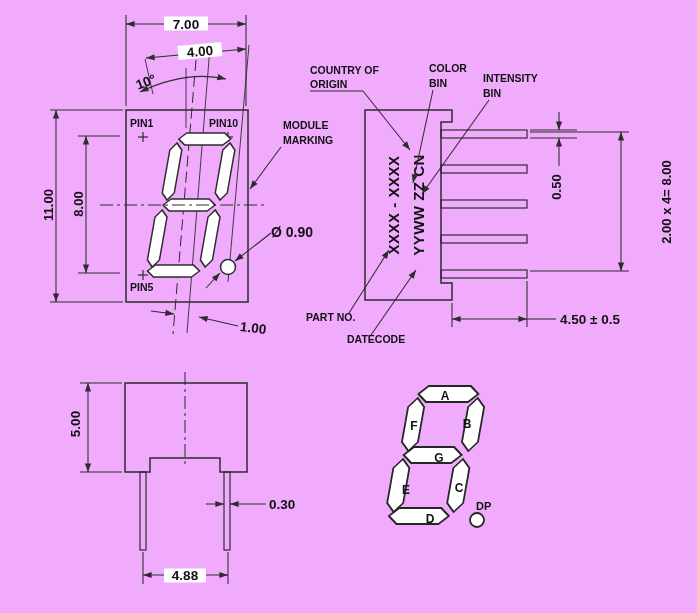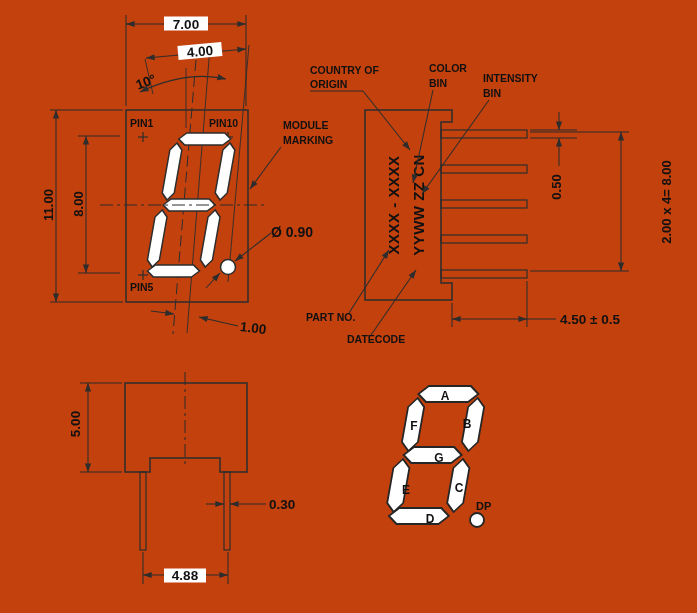--- a/index.html
+++ b/index.html
@@ -1,16 +1,16 @@
 <!DOCTYPE html>
 <html><head>
 <meta charset="utf-8">
 <style>
   html,body{margin:0;padding:0;background:#fff;}
-  .canvas{position:relative;width:697px;height:613px;background:#c2410c;overflow:hidden;
+  .canvas{position:relative;width:697px;height:613px;background:#f0abfc;overflow:hidden;
           font-family:"Liberation Sans",sans-serif;}
   svg{position:absolute;left:0;top:0;}
   .ln{stroke:#2d2d2d;fill:none;stroke-width:1.5;}
   .med{stroke:#2d2d2d;fill:none;stroke-width:1.2;}
   .dl{stroke:#2d2d2d;fill:none;stroke-width:1.05;}
   .thin{stroke:#2d2d2d;fill:none;stroke-width:0.9;}
   .seg{stroke:#2d2d2d;fill:#ffffff;stroke-width:1.5;}
   .segbig{stroke:#262626;fill:#ffffff;stroke-width:1.8;}
   .dash{stroke:#2d2d2d;fill:none;stroke-width:1;stroke-dasharray:13 4 3 4;}
   .dash2{stroke:#2d2d2d;fill:none;stroke-width:1;stroke-dasharray:11 5;}

